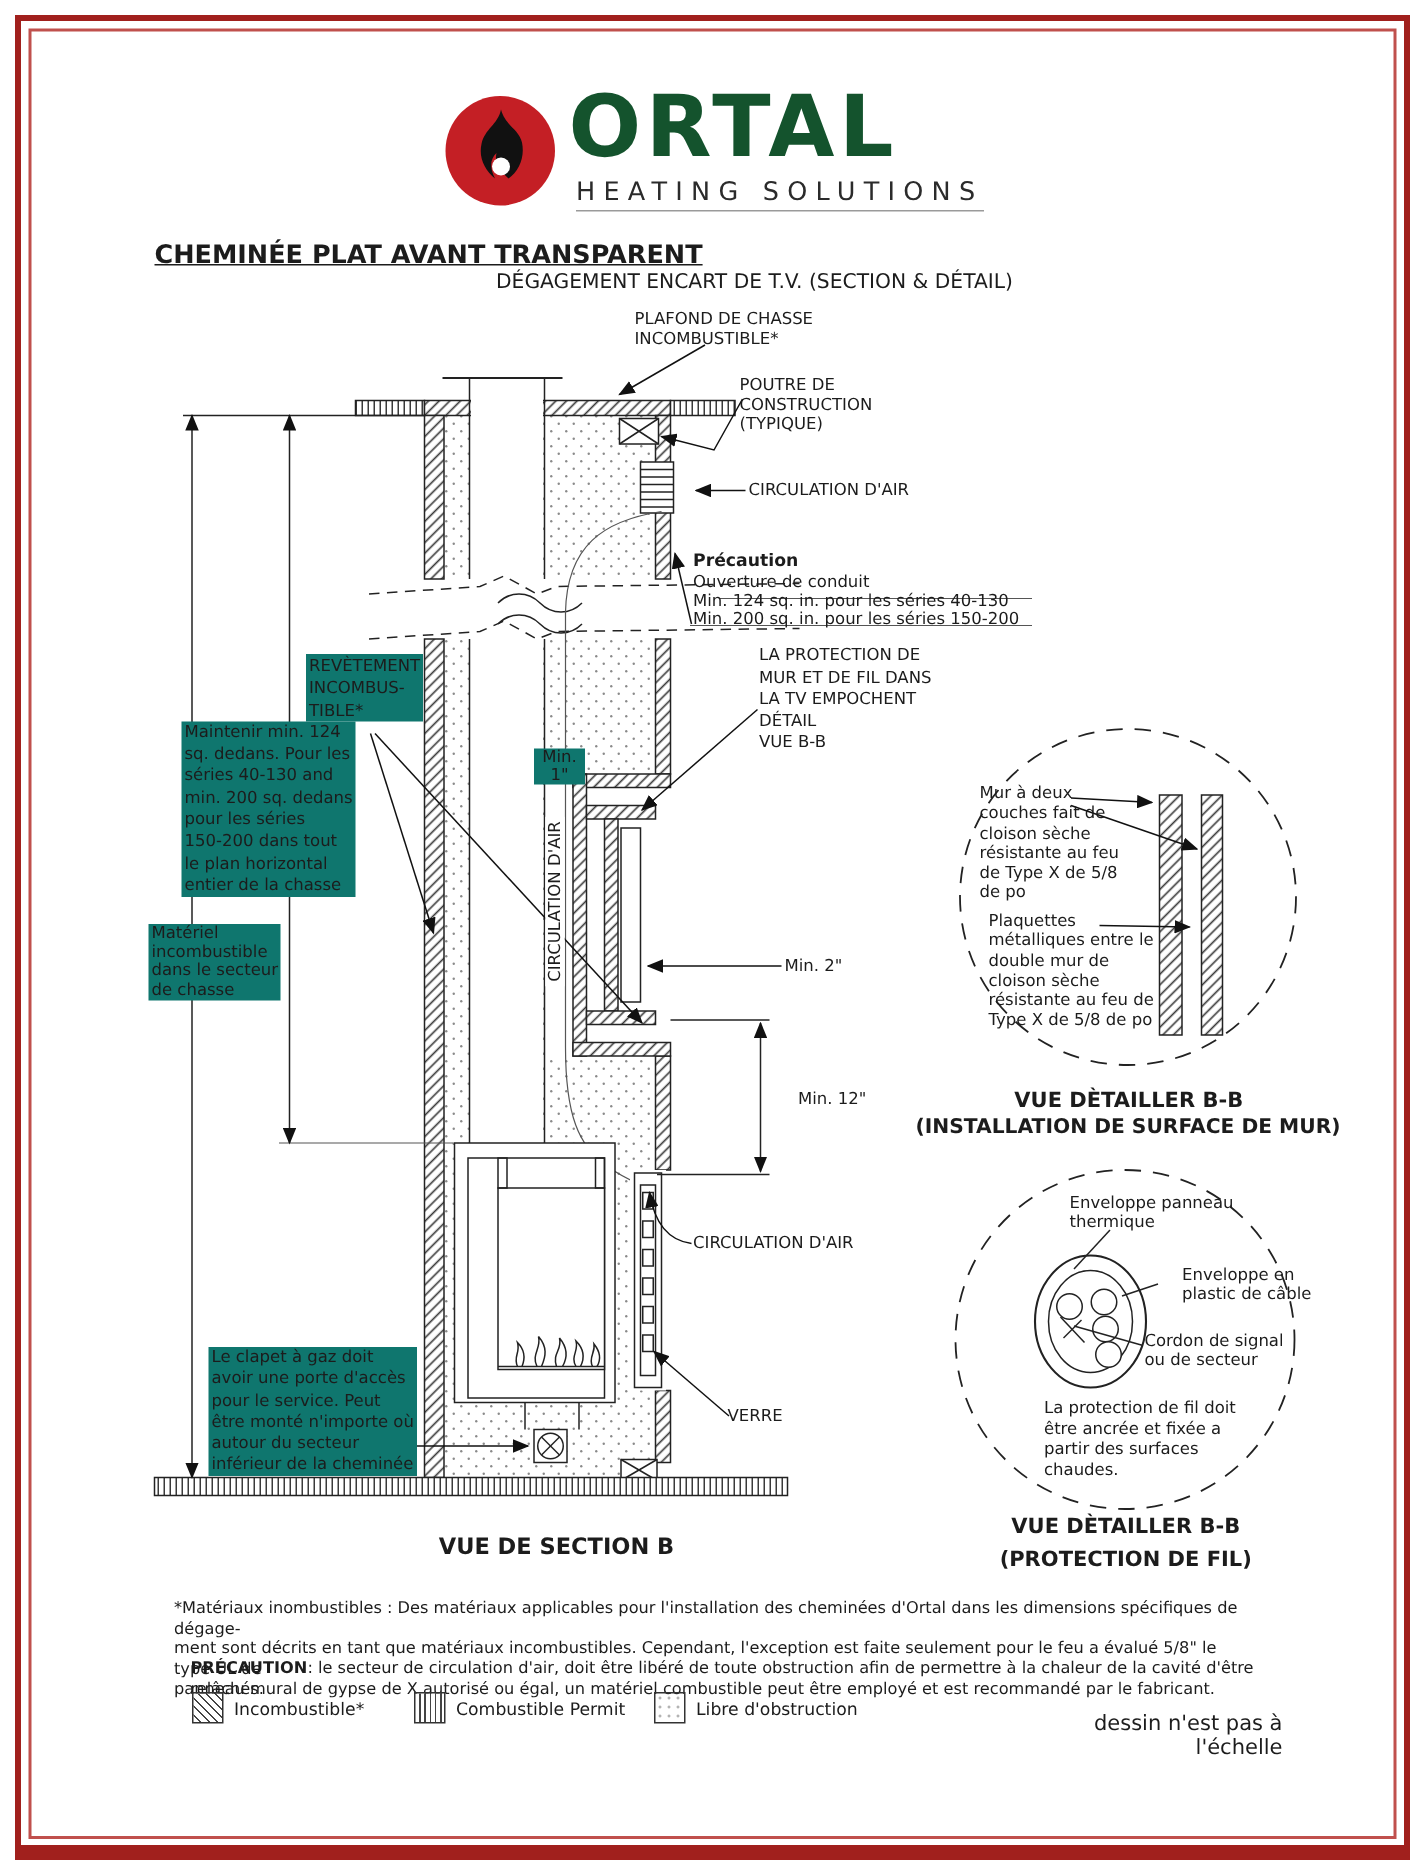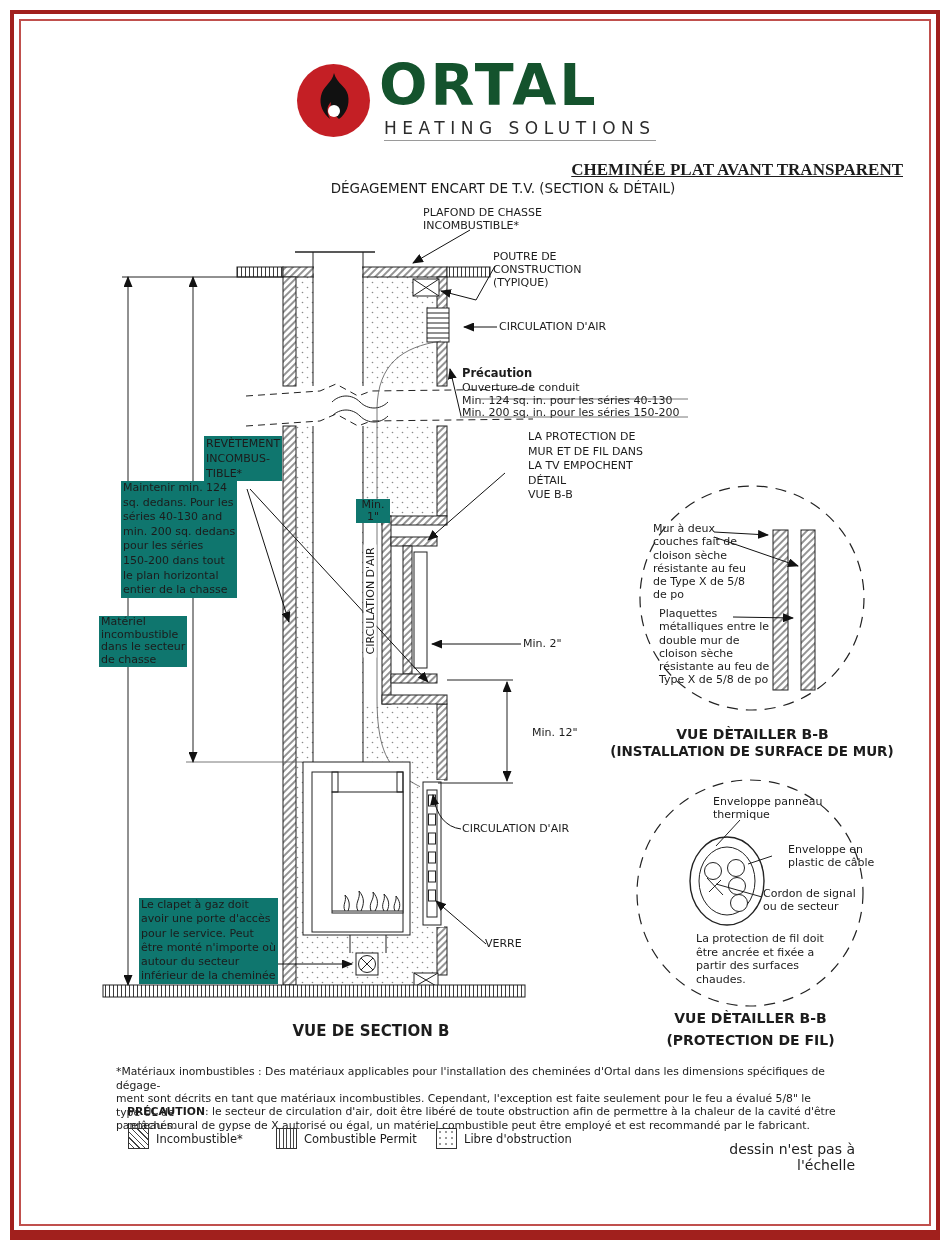--- a/index.html
+++ b/index.html
@@ -20,21 +20,21 @@
   #dwg .dt{fill:url(#dots);stroke:none}
   #dwg .dash{stroke:#222;stroke-width:1;fill:none;stroke-dasharray:7 5}
   #dwg .dashc{stroke:#222;stroke-width:1.2;fill:none;stroke-dasharray:11 8}
   #dwg .thin{stroke:#555;stroke-width:.8;fill:none}
   #dwg .ar{stroke:#111;stroke-width:1;fill:none;marker-end:url(#arrow)}
   #dwg .dim{stroke:#222;stroke-width:1;fill:none;marker-start:url(#arrowS);marker-end:url(#arrow)}
   .logo-circle{position:absolute;left:297px;top:64px;width:73px;height:73px;border-radius:50%;background:#c41f25;}
   .brand{position:absolute;left:379px;top:57px;font-size:57px;font-weight:bold;letter-spacing:3px;line-height:1;color:#14532d;}
   .tagline{position:absolute;left:384px;top:118px;font-size:17px;letter-spacing:5.5px;color:#2b2b2b;}
   .tagline-rule{position:absolute;left:384px;top:140px;width:272px;height:1px;background:#9a9a9a;}
-  .doc-title{position:absolute;left:103px;top:160px;width:800px;text-align:right;font-size:17px;font-weight:bold;text-decoration:underline;font-family:Liberation Serif, serif;}
+  .doc-title{position:absolute;left:103px;top:160px;width:800px;text-align:left;font-size:17px;font-weight:bold;text-decoration:underline;}
   .doc-subtitle{position:absolute;left:103px;top:180px;width:800px;text-align:center;font-size:13.5px;font-weight:normal;}
   .cap{position:absolute;font-weight:bold;font-size:14px;text-align:center;}
   .vtext{position:absolute;left:370px;top:601px;transform:translate(-50%,-50%) rotate(-90deg);background:#fff;padding:0 3px;font-size:11px;white-space:nowrap;}
   .fnote{position:absolute;left:116px;top:1065px;width:716px;font-size:10.8px;line-height:13.5px;white-space:pre-line;}
   .fnote2{position:absolute;left:127px;top:1105px;width:716px;font-size:10.8px;line-height:13.5px;}
   .legend{position:absolute;left:128px;top:1128px;width:712px;height:26px;}
   .leg-item{position:absolute;top:0;display:flex;align-items:center;gap:7px;font-size:11.5px;}
   .sw{width:21px;height:21px;border:1px solid #333;box-sizing:border-box;}
   .sw-hatch{background:repeating-linear-gradient(45deg,#fff 0 3px,#444 3px 4px);}
   .sw-vert{background:repeating-linear-gradient(90deg,#fff 0 2.5px,#444 2.5px 3.5px);}
@@ -248,21 +248,21 @@
 <div class="lbl" style="left:423px;top:206px;">PLAFOND DE CHASSE
 INCOMBUSTIBLE*</div>
 <div class="lbl" style="left:493px;top:250px;">POUTRE DE
 CONSTRUCTION
 (TYPIQUE)</div>
 <div class="lbl" style="left:499px;top:320px;">CIRCULATION D'AIR</div>
 <div class="lbl bold" style="left:462px;top:367px;font-size:11.5px;">Précaution</div>
 <div class="lbl" style="left:462px;top:382px;line-height:12.5px;">Ouverture de conduit
 Min. 124 sq. in. pour les séries 40-130
 Min. 200 sq. in. pour les séries 150-200</div>
-<div class="lbl" style="left:528px;top:430px;line-height:14.6px;">LA PROTECTION DE
+<div class="lbl" style="left:506px;top:430px;line-height:14.6px;">LA PROTECTION DE
 MUR ET DE FIL DANS
 LA TV EMPOCHENT
 DÉTAIL
 VUE B-B</div>
 <div class="lbl bgw" style="left:204px;top:436px;line-height:15px;">REVÈTEMENT
 INCOMBUS-
 TIBLE*</div>
 <div class="lbl bgw" style="left:121px;top:481px;line-height:14.6px;">Maintenir min. 124
 sq. dedans. Pour les
 séries 40-130 and

